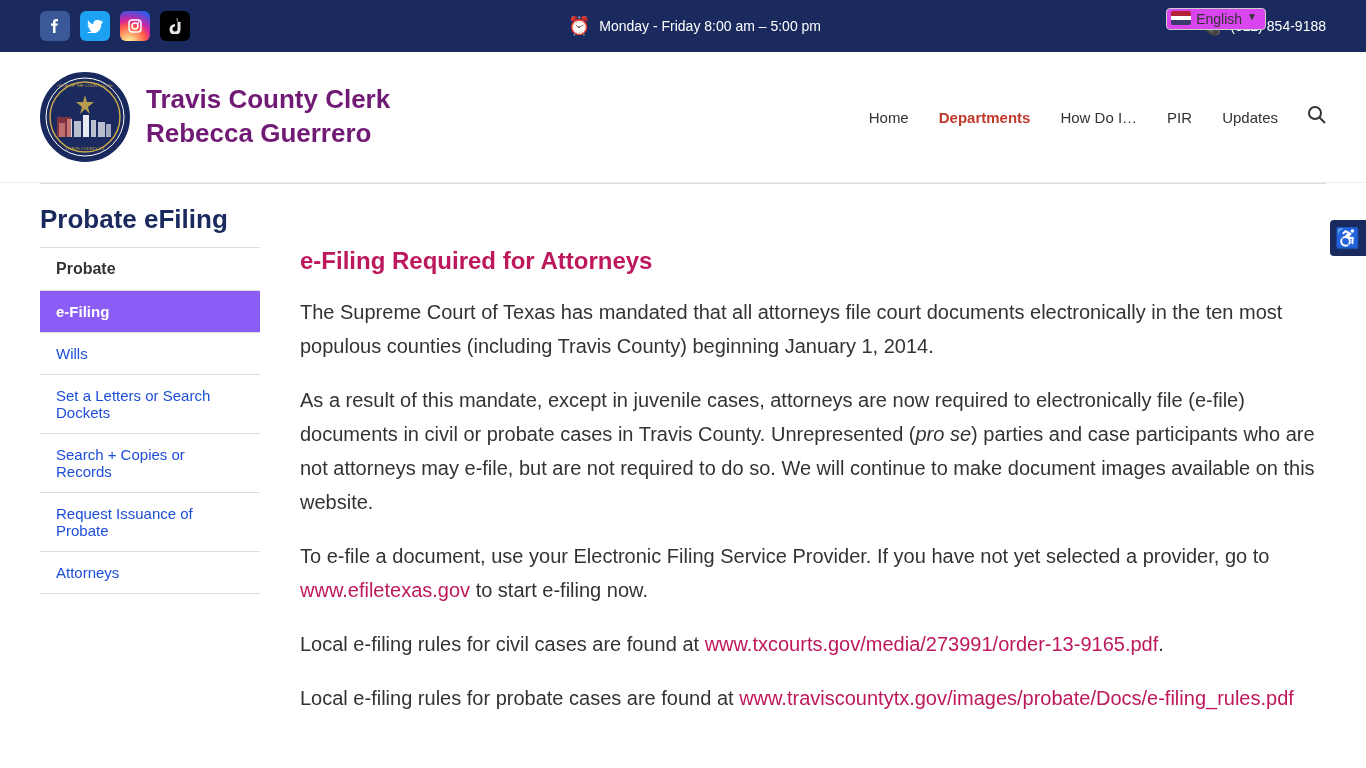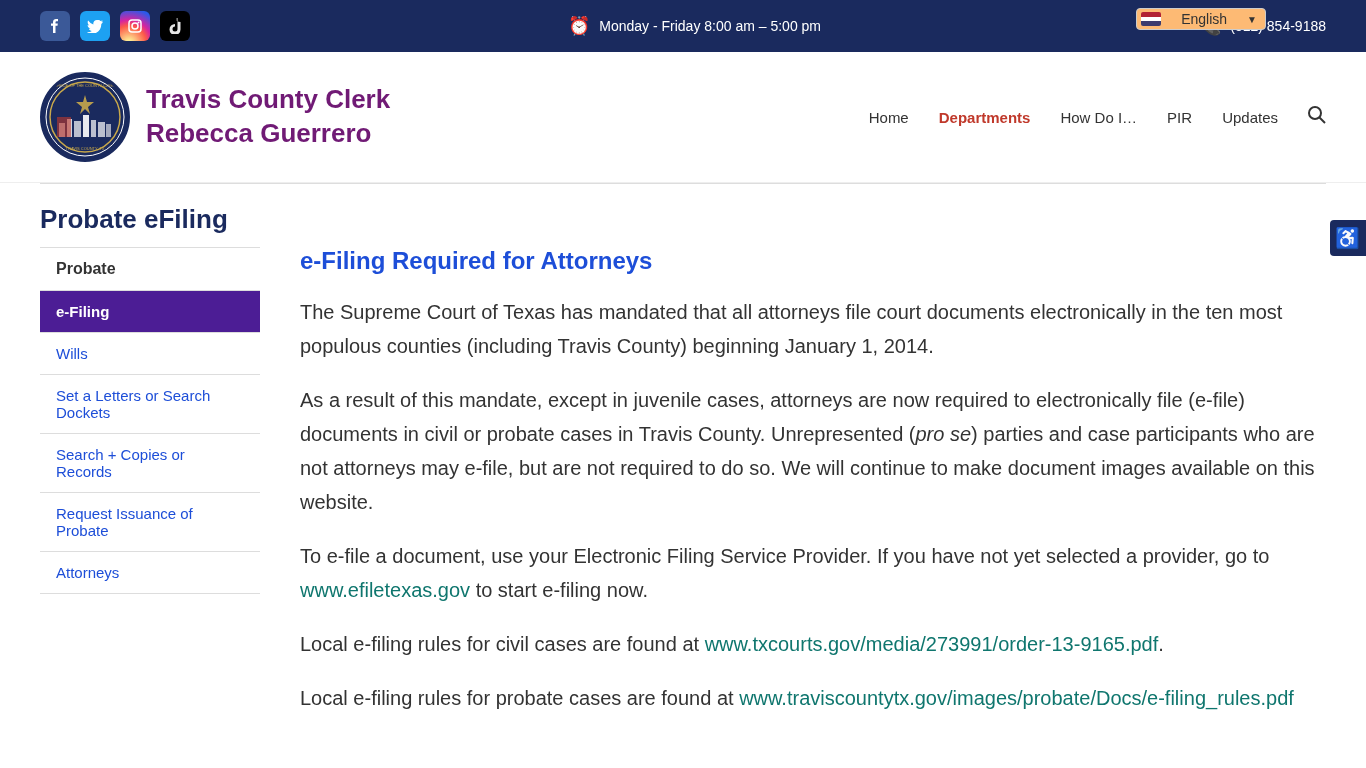--- a/index.html
+++ b/index.html
@@ -29,22 +29,22 @@
     .tt-icon { background: #000; }
 
     #top-bar .center-info { display: flex; align-items: center; gap: 8px; font-size: 14px; }
     #top-bar .clock-icon { color: #e8a000; font-size: 18px; }
     #top-bar .right-info { display: flex; align-items: center; gap: 8px; font-size: 14px; }
     #top-bar .phone-icon { color: #e8a000; font-size: 18px; }
 
     
     #lang-selector {
       position: fixed; top: 8px; right: 100px;
-      display: flex; align-items: center; gap: 20px;
-      background: #fdba74; border: 1px solid #ccc;
+      display: flex; align-items: flex-start; gap: 5px;
+      background: #d946ef; border: 1px solid #ccc;
       padding: 2px 8px 2px 4px; border-radius: 4px;
       font-size: 14px; z-index: 100; cursor: pointer;
     }
     #lang-selector .flag { width: 20px; height: 14px; background: linear-gradient(to bottom, #b22234 33%, #fff 33%, #fff 66%, #3c3b6e 66%); border-radius: 2px; }
 
     
     #header {
       display: flex; align-items: center; justify-content: space-between;
       padding: 20px 40px;
       border-bottom: 1px solid #eee;
@@ -91,27 +91,27 @@
       font-size: 16px; font-weight: 600; color: #333;
       padding: 12px 16px; border-top: 1px solid #ddd;
     }
     .sidebar-item {
       font-size: 15px; color: #1d4ed8;
       padding: 12px 16px;
       border-top: 1px solid #ddd;
       cursor: pointer;
     }
     .sidebar-item:last-child { border-bottom: 1px solid #ddd; }
-    .sidebar-item.active { background: #4c1d95; color: #fff; font-weight: 600; }
+    .sidebar-item.active { background: #8b5cf6; color: #fff; font-weight: 600; }
 
     
     #main-content { flex: 1; padding-left: 40px; }
-    #content-title { font-size: 24px; font-weight: 600; color: #1d4ed8; margin-bottom: 20px; }
+    #content-title { font-size: 24px; font-weight: 600; color: #be185d; margin-bottom: 20px; }
     .content-para { font-size: 20px; color: #333; line-height: 1.7; margin-bottom: 20px; }
-    .content-para a { color: #0f766e; text-decoration: none; }
+    .content-para a { color: #be185d; text-decoration: none; }
     .content-para em { font-style: italic; }
   </style>
 </head>
 <body>
 
 <div id="top-bar">
   <div class="social-icons">
     <div class="social-icon fb-icon">
       <svg width="14" height="14" viewBox="0 0 14 14" fill="white">
           <path d="M8.5 2.3H10V0H8C6.3 0 5 1.3 5 3v1.5H3v2.3h2V14h2.5V6.8h2l.3-2.3H7.5V3.2c0-.5.4-.9.9-.9z"></path>

